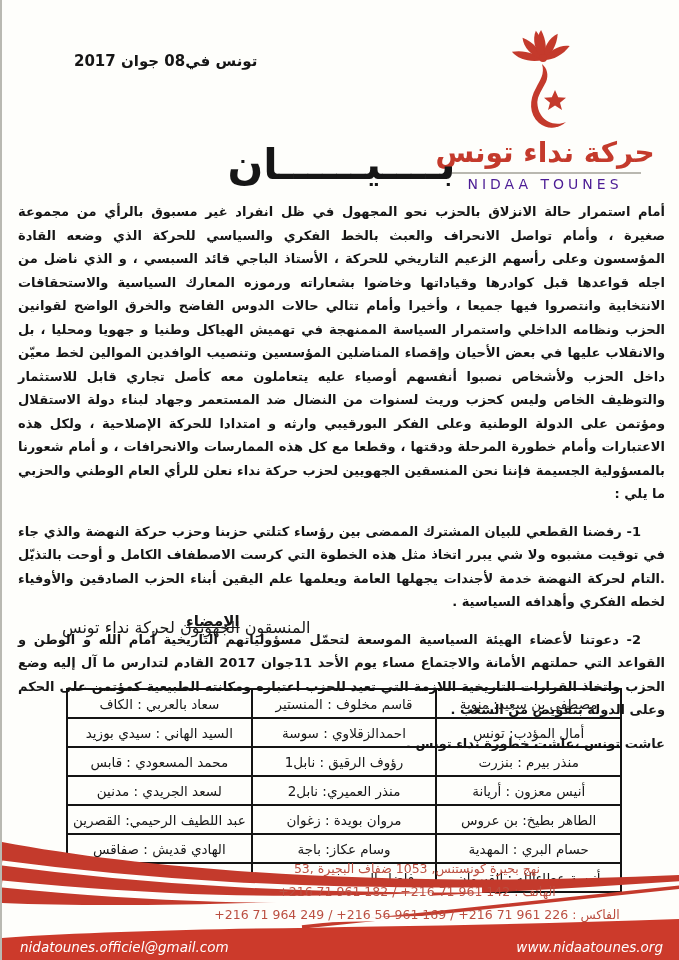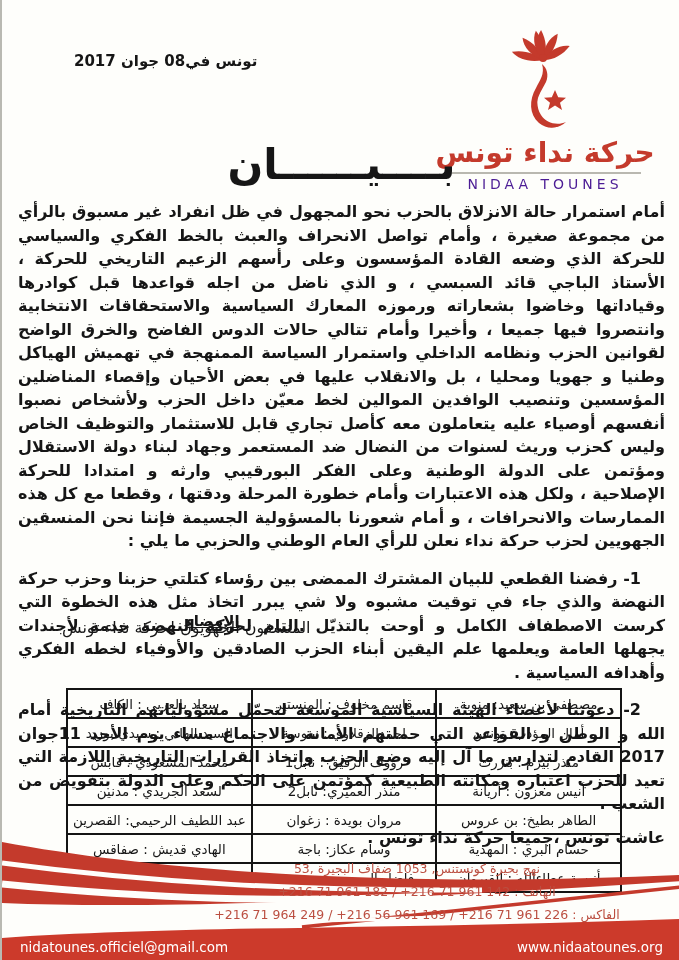--- a/index.html
+++ b/index.html
@@ -15,39 +15,39 @@
   .date { position:absolute; left:72px; top:52px; font-size:15px; font-weight:bold; direction:rtl; }
   .logo { position:absolute; top:26px; right:26px; width:220px; text-align:center; }
   .logo svg { display:block; margin:0 auto; }
   .logo-ar { font-size:28px; font-weight:bold; color:#c43a2c; margin-top:-2px; direction:rtl;text-align:center; }
   .logo-divider { border:none; border-top:2px solid #b9b8b0; margin:3px 14px 2px 14px; }
   .logo-latin { font-size:14px; color:#4c1d95; letter-spacing:4px; }
   .doc-title { position:absolute; top:140px; left:0; width:100%; text-align:center;
                font-size:42px; font-weight:bold; direction:rtl; }
   
   .content { position:absolute; top:200px; left:16px; right:16px; direction:rtl;
-             font-size:16px; font-weight:bold; line-height:23.5px; text-align:justify; }
+             font-size:13px; font-weight:bold; line-height:23.5px; text-align:justify; }
   .content p { margin:0; }
   .content .point { margin-top:14px; text-indent:24px; }
   .content .salute { margin-top:10px; text-align:right; }
   .sig-label { position:absolute; left:184px; top:612px; font-size:15px; font-weight:bold;
                text-decoration:underline; direction:rtl; }
   .sig-title { position:absolute; left:60px; top:618px; font-size:16px; font-weight:normal; direction:rtl; }
   
   table.signers { position:absolute; top:688px; left:64px; width:556px;
                   border-collapse:collapse; direction:rtl; table-layout:fixed; }
   table.signers td { border:2px solid #141414; height:25px; padding:1px 4px;
                      text-align:center; font-size:13.5px; font-weight:normal; white-space:nowrap; }
   
   .footer-art { position:absolute; left:0; bottom:0; width:679px; height:130px; }
   .contact { position:absolute; left:150px; width:530px; top:857px; text-align:center;
              color:#bb4f41; font-size:12.5px; line-height:23px; z-index:2; }
   .contact .line { direction:rtl; }
   .contact .addr { direction:ltr; }
-  .band-text { position:absolute; bottom:5px; z-index:3; color:#ffffff; font-size:13.5px; }
+  .band-text { position:absolute; bottom:5px; z-index:3; color:#ffffff; font-size:13.5px;font-style:italic; }
   .band-text.email { left:18px; }
   .band-text.web { right:18px; }
 </style>
 </head>
 <body>
 
 <div class="page">
 
   <div class="date">تونس في08 جوان 2017</div>
 
@@ -78,21 +78,21 @@
     <hr class="logo-divider">
     <div class="logo-latin">NIDAA TOUNES</div>
   </div>
 
   <div class="doc-title">بــــيــــــان</div>
 
   <div class="content">
     <p class="intro">أمام استمرار حالة الانزلاق بالحزب نحو المجهول في ظل انفراد غير مسبوق بالرأي من مجموعة صغيرة ، وأمام تواصل الانحراف والعبث بالخط الفكري والسياسي للحركة الذي وضعه القادة المؤسسون وعلى رأسهم الزعيم التاريخي للحركة ، الأستاذ الباجي قائد السبسي ، و الذي ناضل من اجله قواعدها قبل كوادرها وقياداتها وخاضوا بشعاراته ورموزه المعارك السياسية والاستحقاقات الانتخابية وانتصروا فيها جميعا ، وأخيرا وأمام تتالي حالات الدوس الفاضح والخرق الواضح لقوانين الحزب ونظامه الداخلي واستمرار السياسة الممنهجة في تهميش الهياكل وطنيا و جهويا ومحليا ، بل والانقلاب عليها في بعض الأحيان وإقصاء المناضلين المؤسسين وتنصيب الوافدين الموالين لخط معيّن داخل الحزب ولأشخاص نصبوا أنفسهم أوصياء عليه يتعاملون معه كأصل تجاري قابل للاستثمار والتوظيف الخاص وليس كحزب وريث لسنوات من النضال ضد المستعمر وجهاد لبناء دولة الاستقلال ومؤتمن على الدولة الوطنية وعلى الفكر البورقيبي وارثه و امتدادا للحركة الإصلاحية ، ولكل هذه الاعتبارات وأمام خطورة المرحلة ودقتها ، وقطعا مع كل هذه الممارسات والانحرافات ، و أمام شعورنا بالمسؤولية الجسيمة فإننا نحن المنسقين الجهويين لحزب حركة نداء نعلن للرأي العام الوطني والحزبي ما يلي :</p>
     <p class="point">1- رفضنا القطعي للبيان المشترك الممضى بين رؤساء كتلتي حزبنا وحزب حركة النهضة والذي جاء في توقيت مشبوه ولا شي يبرر اتخاذ مثل هذه الخطوة التي كرست الاصطفاف الكامل و أوحت بالتذيّل .التام لحركة النهضة خدمة لأجندات يجهلها العامة ويعلمها علم اليقين أبناء الحزب الصادقين والأوفياء لخطه الفكري وأهدافه السياسية .</p>
     <p class="point">2- دعوتنا لأعضاء الهيئة السياسية الموسعة لتحمّل مسؤولياتهم التاريخية أمام الله و الوطن و القواعد التي حملتهم الأمانة والاجتماع مساء يوم الأحد 11جوان 2017 القادم لتدارس ما آل إليه وضع الحزب واتخاذ القرارات التاريخية اللازمة التي تعيد للحزب اعتباره ومكانته الطبيعية كمؤتمن على الحكم وعلى الدولة بتفويض من الشعب .</p>
-    <p class="salute">عاشت تونس ،جميعا حركة نداء تونس .</p>
+    <p class="salute">عاشت تونس ،عاشت خطورة نداء تونس .</p>
   </div>
 
   <div class="sig-label">الإمضاء</div>
   <div class="sig-title">المنسقون الجهويون لحركة نداء تونس</div>
 
   <table class="signers">
     <tbody>
       <tr>
         <td>مصطفى بن سعيد: منوبة</td>
         <td>قاسم مخلوف : المنستير</td>

